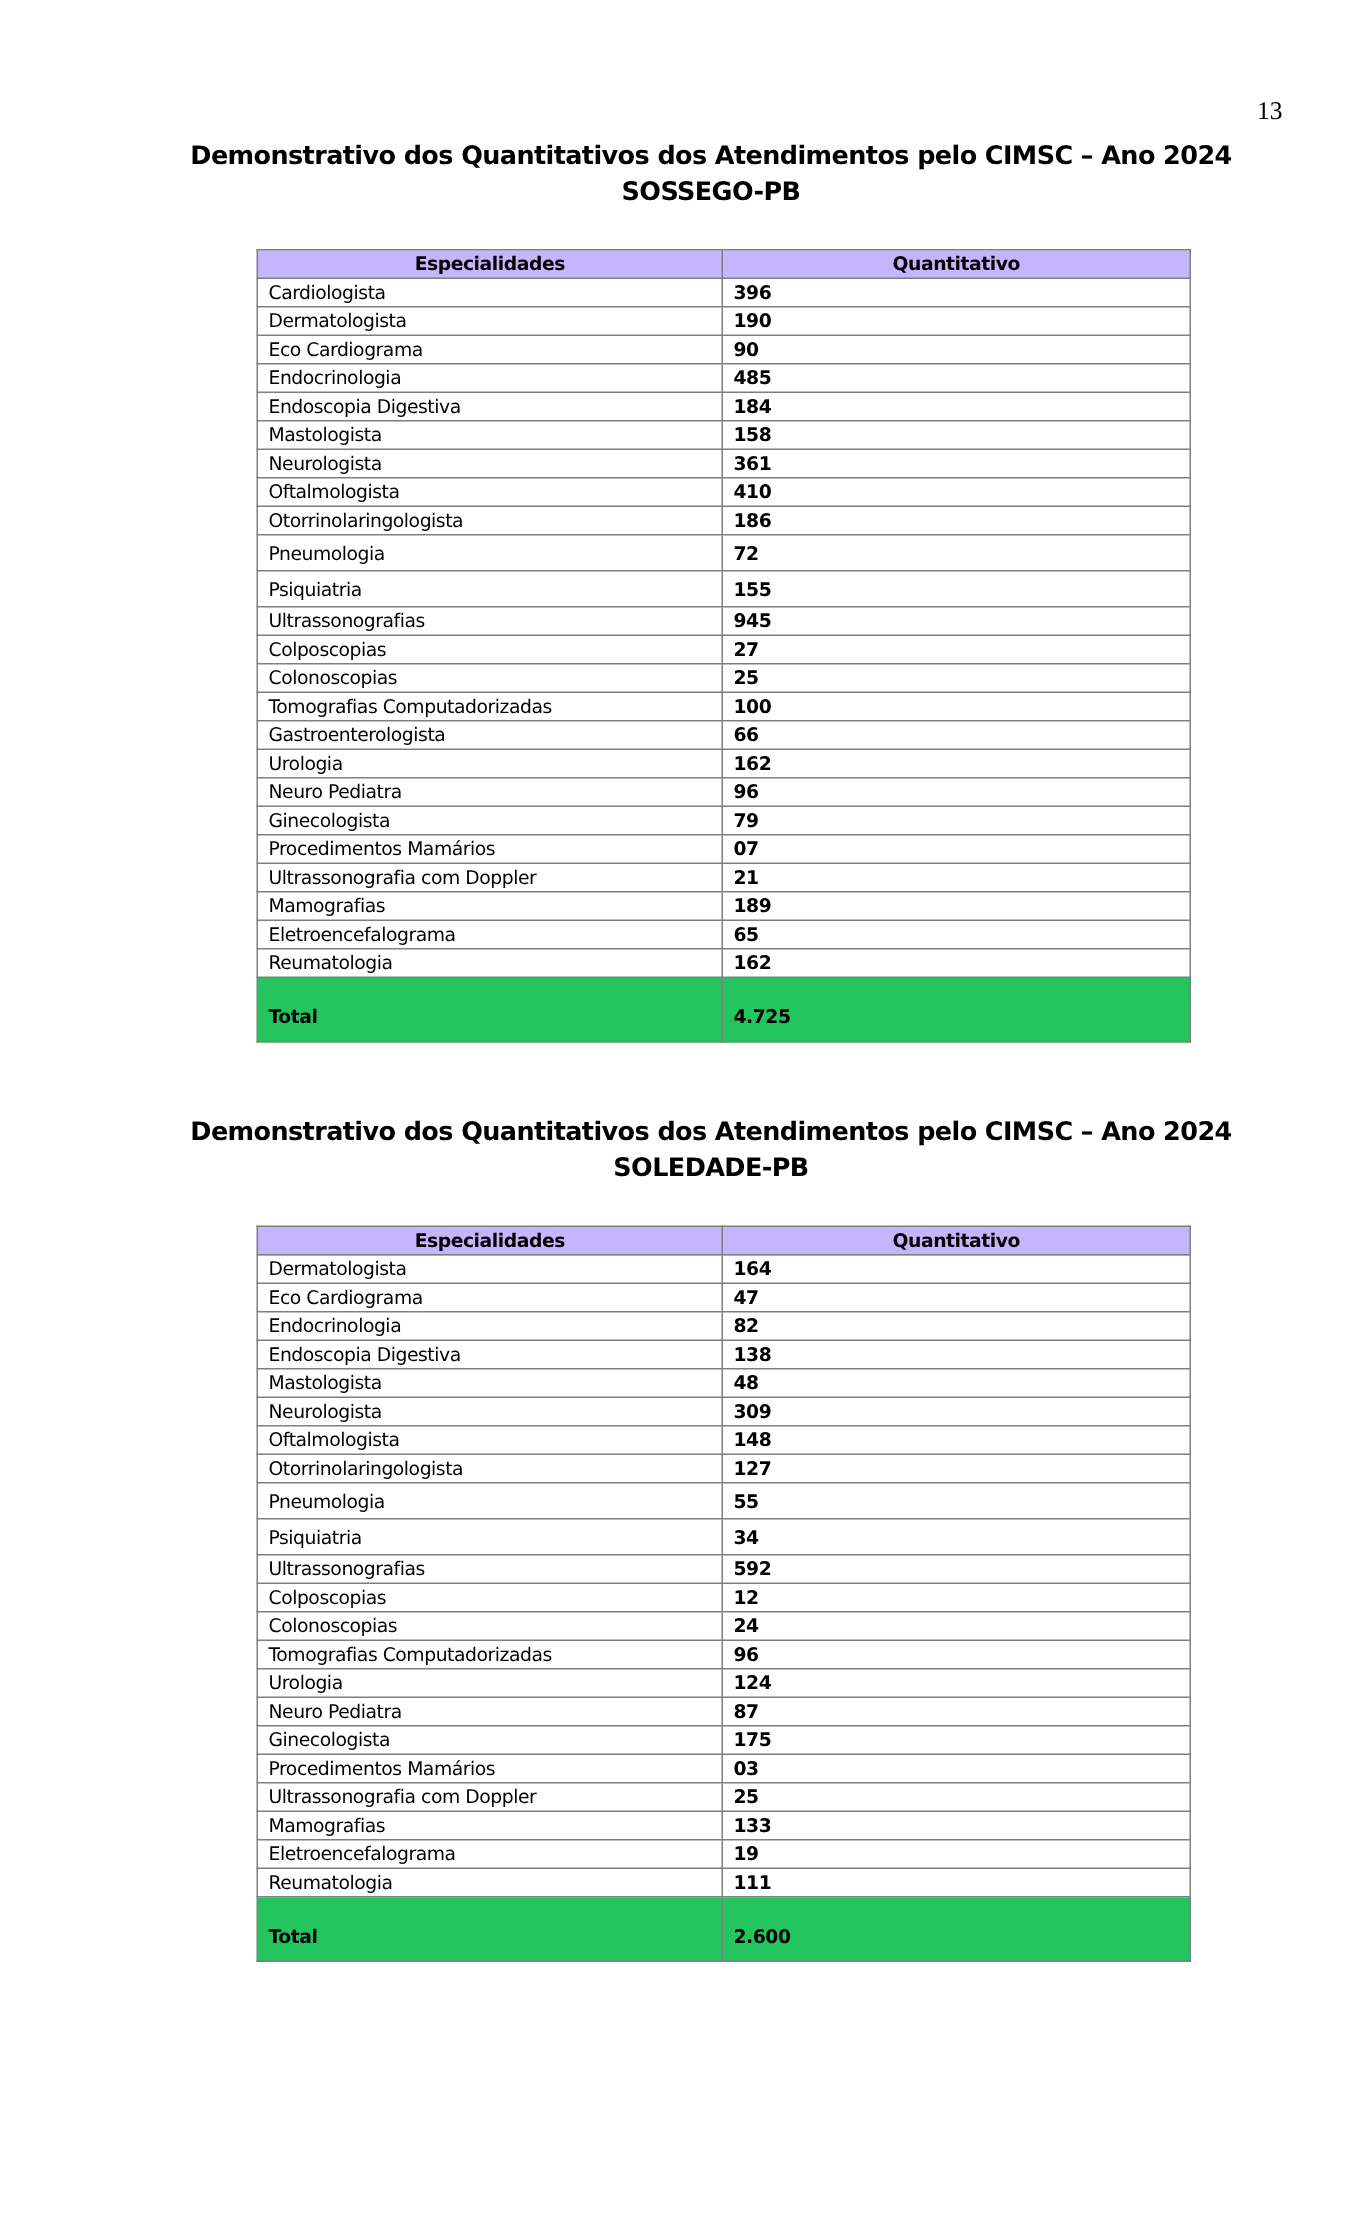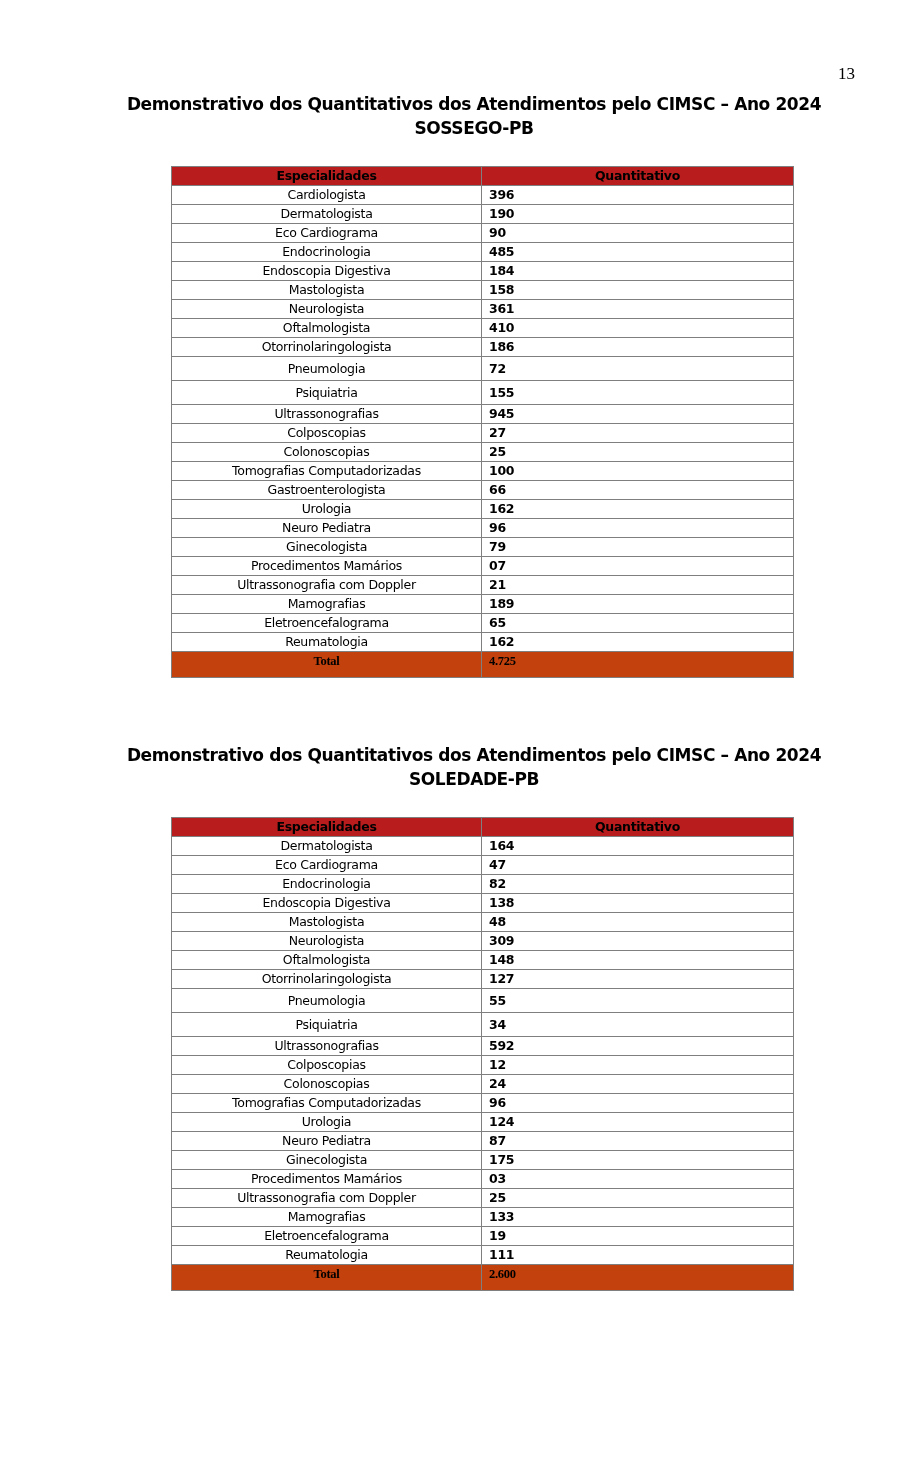--- a/index.html
+++ b/index.html
@@ -19,26 +19,26 @@
     border-collapse: collapse;
     font-family: "DejaVu Sans", sans-serif; font-size: 12.5px;
     letter-spacing: -0.3px;
   }
   table.data td, table.data th {
     border: 1px solid #7f7f7f;
     padding: 0 7px;
     height: 18px; line-height: 18px;
   }
   table.data th {
-    background: #b91c1c; font-weight: bold; text-align: center; height: 18px;
-  }
-  table.data td.label { width: 295px; text-align: center; }
+    background: #c4b5fd; font-weight: bold; text-align: center; height: 18px;
+  }
+  table.data td.label { width: 295px; text-align: left; }
   table.data td.value { text-align: left; font-weight: bold; }
   table.data tr.tall td { height: 23px; line-height: 23px; }
-  table.data tr.total td { background: #c2410c; font-weight: bold; height: 24px; line-height: 16px; vertical-align: top; padding-top: 1px; font-family: Liberation Serif, serif; }
+  table.data tr.total td { background: #22c55e; font-weight: bold; height: 24px; line-height: 16px; vertical-align: top; padding-top: 18px; }
   table.data col.c1 { width: 310px; }
 </style>
 </head>
 <body>
 
 <div class="page-number">13</div>
 
 <div class="title-block" style="top:92px;">
   <div>Demonstrativo dos Quantitativos dos Atendimentos pelo CIMSC – Ano 2024</div>
   <div>SOSSEGO-PB</div>

